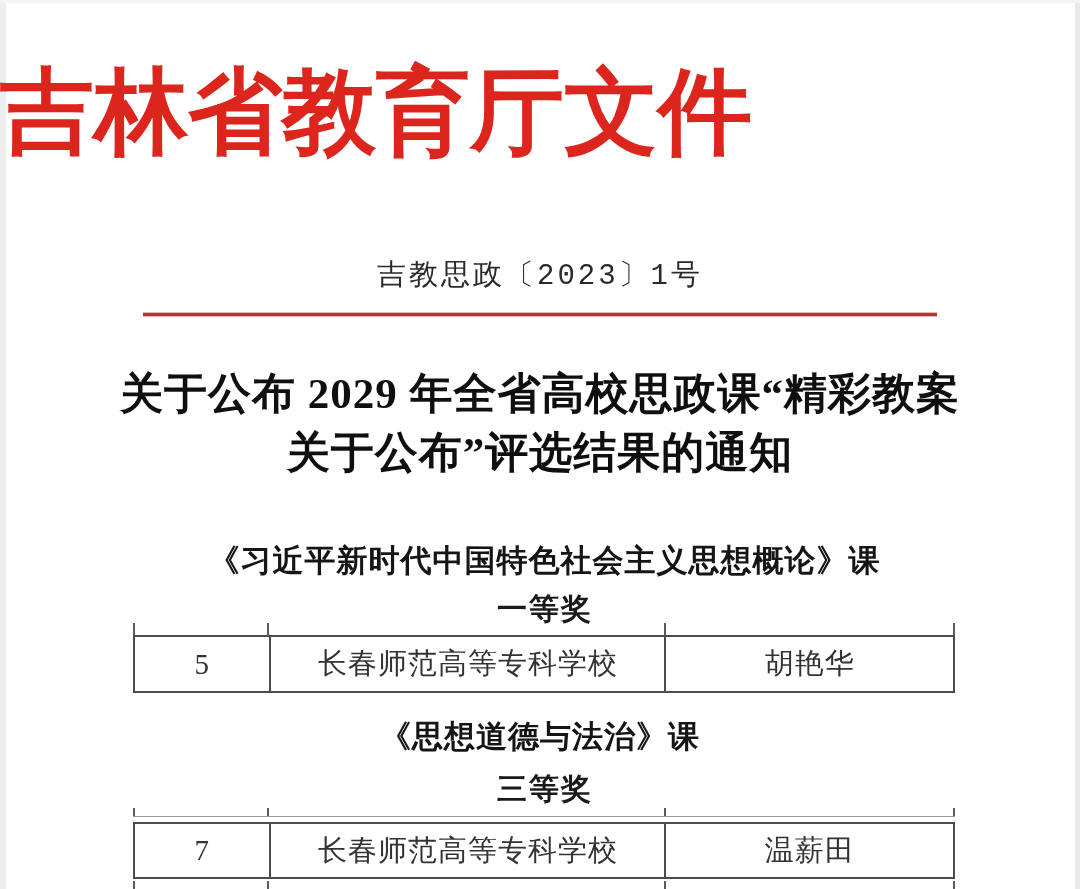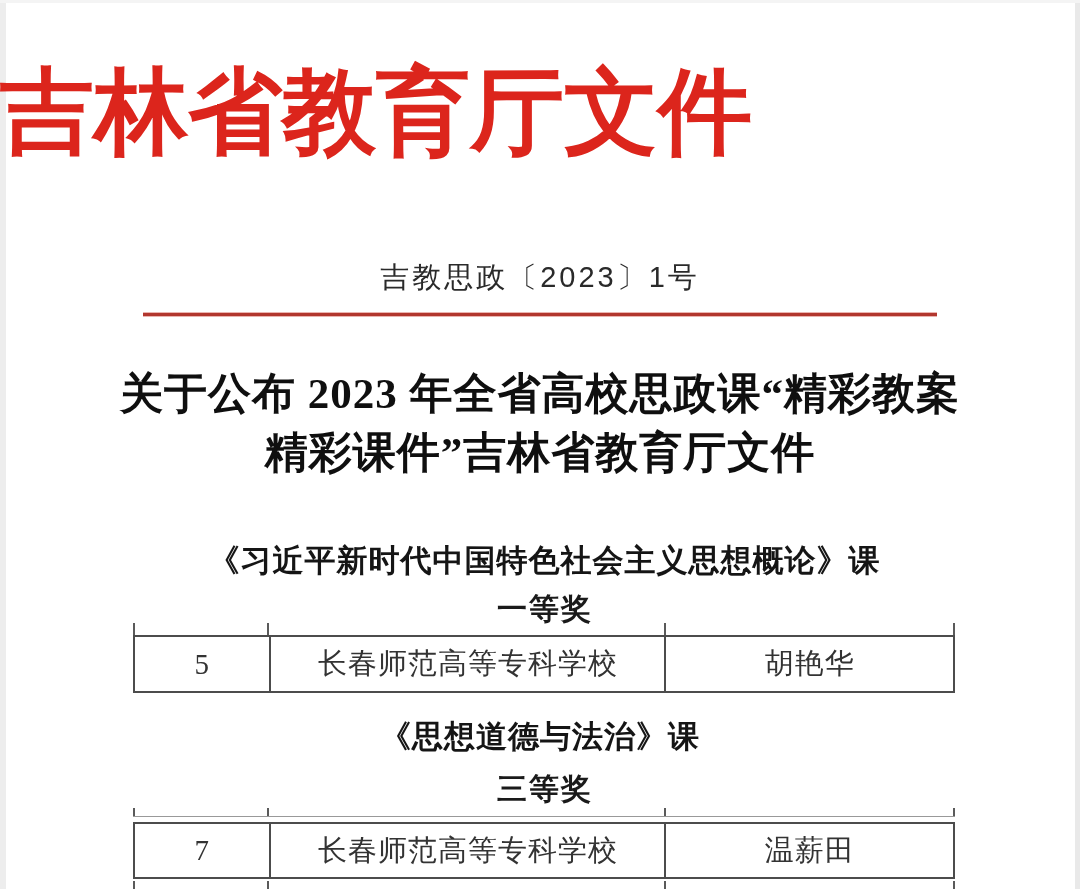--- a/index.html
+++ b/index.html
@@ -21,21 +21,21 @@
     position:absolute;top:50px;left:0;width:100%;height:124px;
     text-align:left;line-height:124px;
     font-family:"Liberation Serif","DejaVu Serif",serif;
     font-weight:bold;font-size:94px;color:var(--accent-red);
     letter-spacing:0px;white-space:nowrap;
   }
   .doc-number{
     position:absolute;top:256px;left:0;width:100%;height:42px;
     text-align:center;line-height:42px;
     font-size:29px;color:#2a2a2a;letter-spacing:3px;
-    font-family:Liberation Sans, sans-serif;
+    font-family:Liberation Mono, monospace;
   }
   .red-rule{
     position:absolute;top:313px;left:143px;width:794px;height:3px;
     background:var(--rule-red);
     box-shadow:0 -1px 0 rgba(210,90,80,.45), 0 1px 0 rgba(210,90,80,.45);
   }
   .doc-title{
     position:absolute;top:364px;left:0;width:100%;
     text-align:center;font-weight:bold;font-size:43px;line-height:59px;
     color:#0f0f0f;letter-spacing:1px;
@@ -93,22 +93,22 @@
   <div class="edge-right"></div>
   <div class="edge-top"></div>
 
   <div class="agency-header">吉林省教育厅文件</div>
 
   <div class="doc-number">吉教思政〔2023〕1号</div>
 
   <div class="red-rule"></div>
 
   <div class="doc-title">
-    <div>关于公布 2023 年全省高校思政课“精彩教案</div>
-    <div>精彩课件”吉林省教育厅文件</div>
+    <div>关于公布 2029 年全省高校思政课“精彩教案</div>
+    <div>关于公布”评选结果的通知</div>
   </div>
 
   <div class="course-heading first">《习近平新时代中国特色社会主义思想概论》课</div>
   <div class="award-heading first">一等奖</div>
 
   <div class="stub s1 x1"></div>
   <div class="stub s1 x2"></div>
   <div class="stub s1 x3"></div>
   <div class="stub s1 x4"></div>
 

